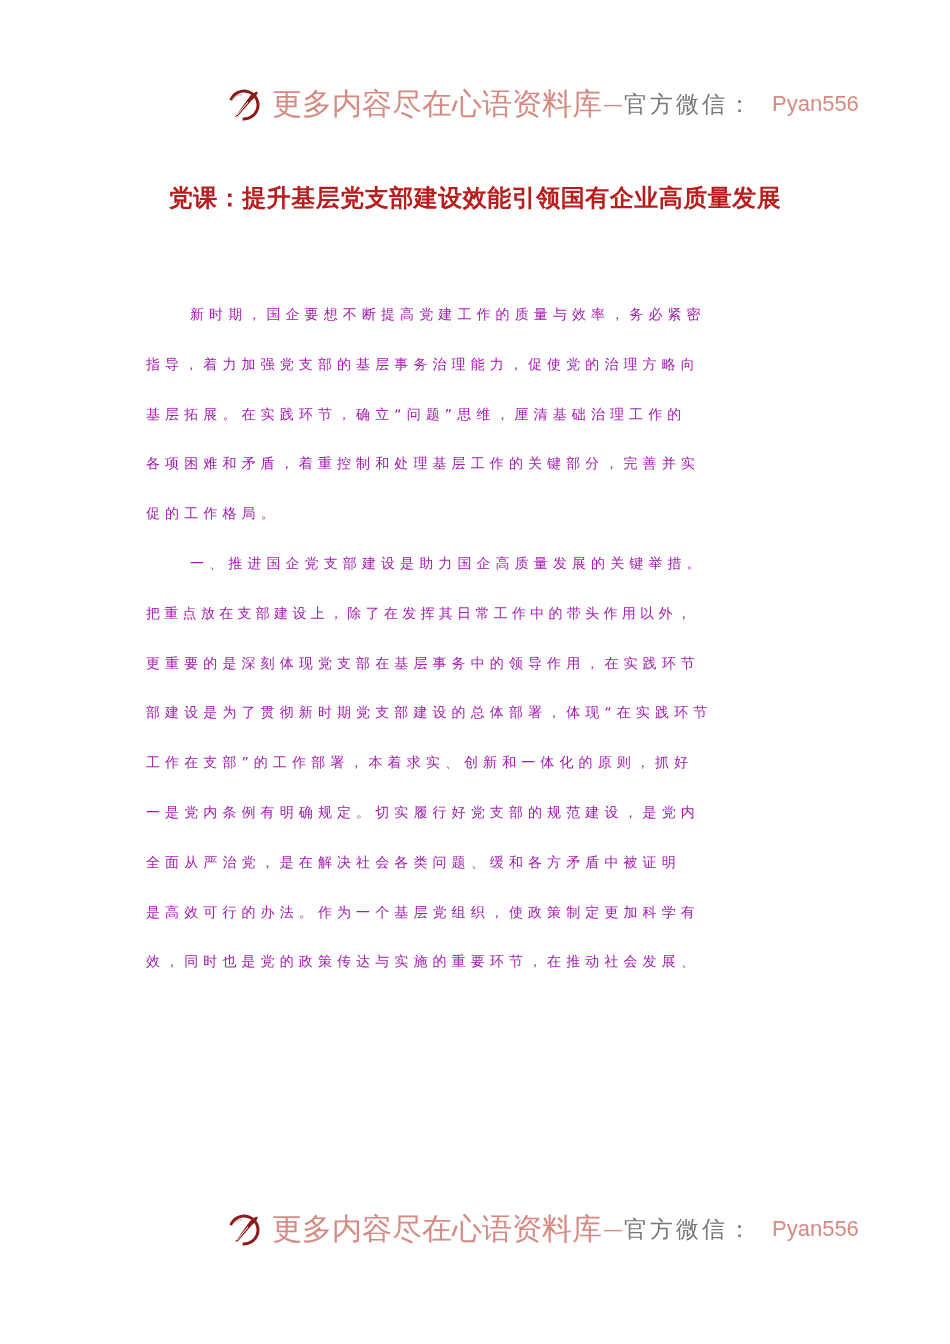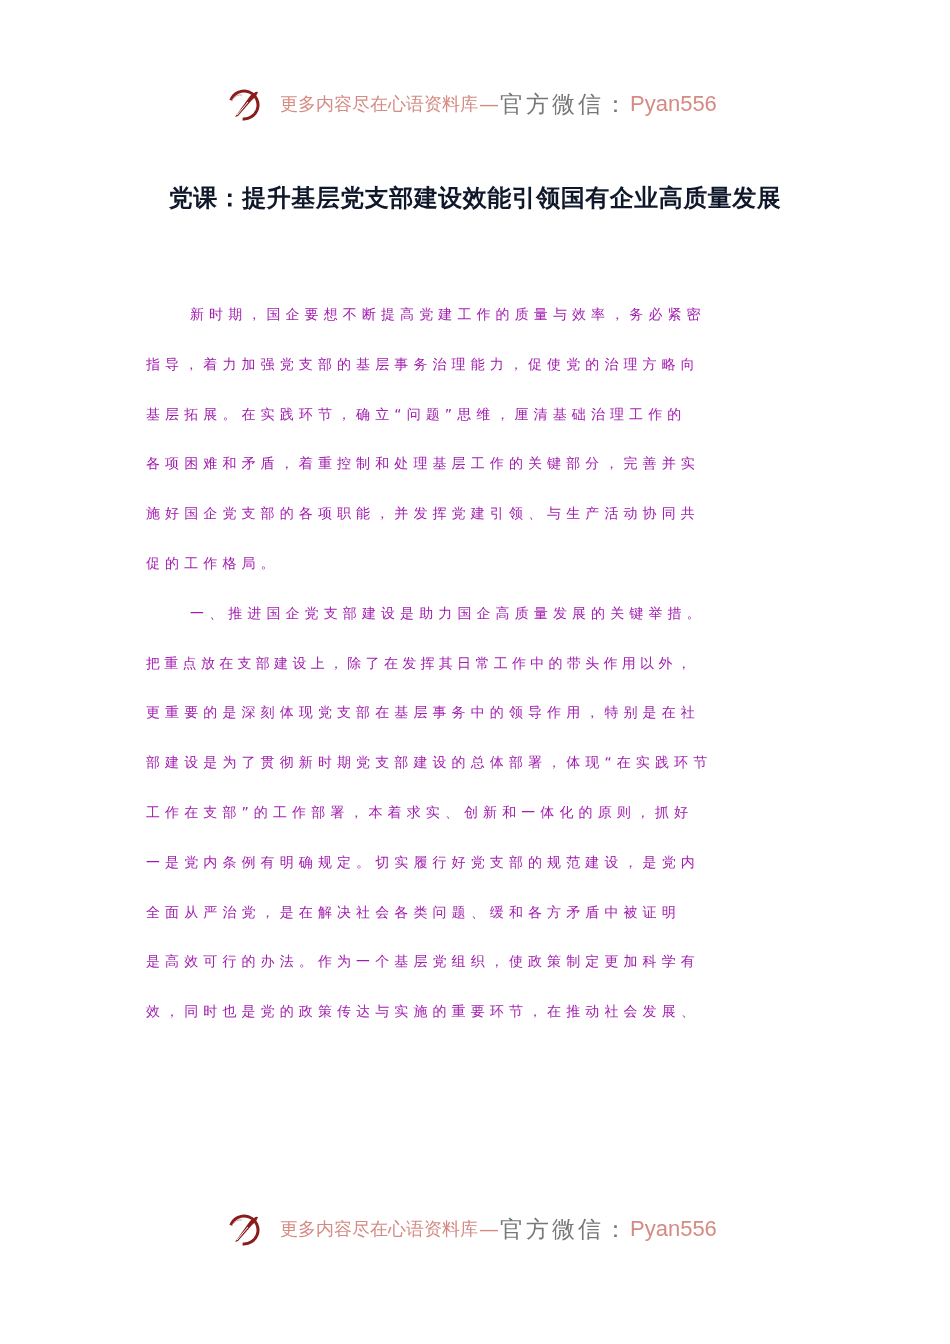--- a/index.html
+++ b/index.html
@@ -25,55 +25,55 @@
     }
     .watermark.top { top: 84px; }
     .watermark.bottom { top: 1209px; }
     .wm-logo {
       width: 36px;
       height: 36px;
       flex: 0 0 36px;
     }
     .wm-text {
       font-family: "DejaVu Serif", serif;
-      font-size: 18px;
+      font-size: 30px;
       color: #d58a83;
-      margin-left: 18px;
+      margin-left: 10px;
       letter-spacing: 0px;
       white-space: nowrap;
     }
     .wm-dash {
       font-size: 20px;
       color: #d58a83;
       margin: 0 1px;
     }
     .wm-official {
       font-family: "DejaVu Serif", serif;
       font-size: 23px;
       color: #777777;
       letter-spacing: 3px;
       white-space: nowrap;
     }
     .wm-id {
       font-family: "Liberation Sans", sans-serif;
       font-size: 22px;
       color: #d58a83;
-      margin-left: 0;
+      margin-left: 18px;
     }
     .title {
       position: absolute;
       top: 182px;
       left: 0;
       width: 950px;
       text-align: center;
       font-family: "DejaVu Sans", sans-serif;
       font-weight: bold;
       font-size: 24px;
       letter-spacing: 0.5px;
-      color: #0f172a;
+      color: #b91c1c;
     }
     .body-text {
       position: absolute;
       top: 294px;
       left: 146px;
       width: 660px;
     }
     .line {
       height: 49.8px;
       line-height: 40px;
@@ -102,25 +102,24 @@
   <span class="wm-id">Pyan556</span>
 </div>
 
 <div class="title">党课：提升基层党支部建设效能引领国有企业高质量发展</div>
 
 <div class="body-text">
   <div class="line indent">新时期，国企要想不断提高党建工作的质量与效率，务必紧密</div>
   <div class="line">指导，着力加强党支部的基层事务治理能力，促使党的治理方略向</div>
   <div class="line">基层拓展。在实践环节，确立“问题”思维，厘清基础治理工作的</div>
   <div class="line">各项困难和矛盾，着重控制和处理基层工作的关键部分，完善并实</div>
-  <div class="line">施好国企党支部的各项职能，并发挥党建引领、与生产活动协同共</div>
   <div class="line">促的工作格局。</div>
   <div class="line indent">一、推进国企党支部建设是助力国企高质量发展的关键举措。</div>
   <div class="line tight">把重点放在支部建设上，除了在发挥其日常工作中的带头作用以外，</div>
-  <div class="line">更重要的是深刻体现党支部在基层事务中的领导作用，特别是在社</div>
+  <div class="line">更重要的是深刻体现党支部在基层事务中的领导作用，在实践环节</div>
   <div class="line">部建设是为了贯彻新时期党支部建设的总体部署，体现“在实践环节</div>
   <div class="line">工作在支部”的工作部署，本着求实、创新和一体化的原则，抓好</div>
   <div class="line">一是党内条例有明确规定。切实履行好党支部的规范建设，是党内</div>
   <div class="line">全面从严治党，是在解决社会各类问题、缓和各方矛盾中被证明</div>
   <div class="line">是高效可行的办法。作为一个基层党组织，使政策制定更加科学有</div>
   <div class="line">效，同时也是党的政策传达与实施的重要环节，在推动社会发展、</div>
 </div>
 
 <div class="watermark bottom">
   <svg class="wm-logo" viewBox="0 0 36 36">

